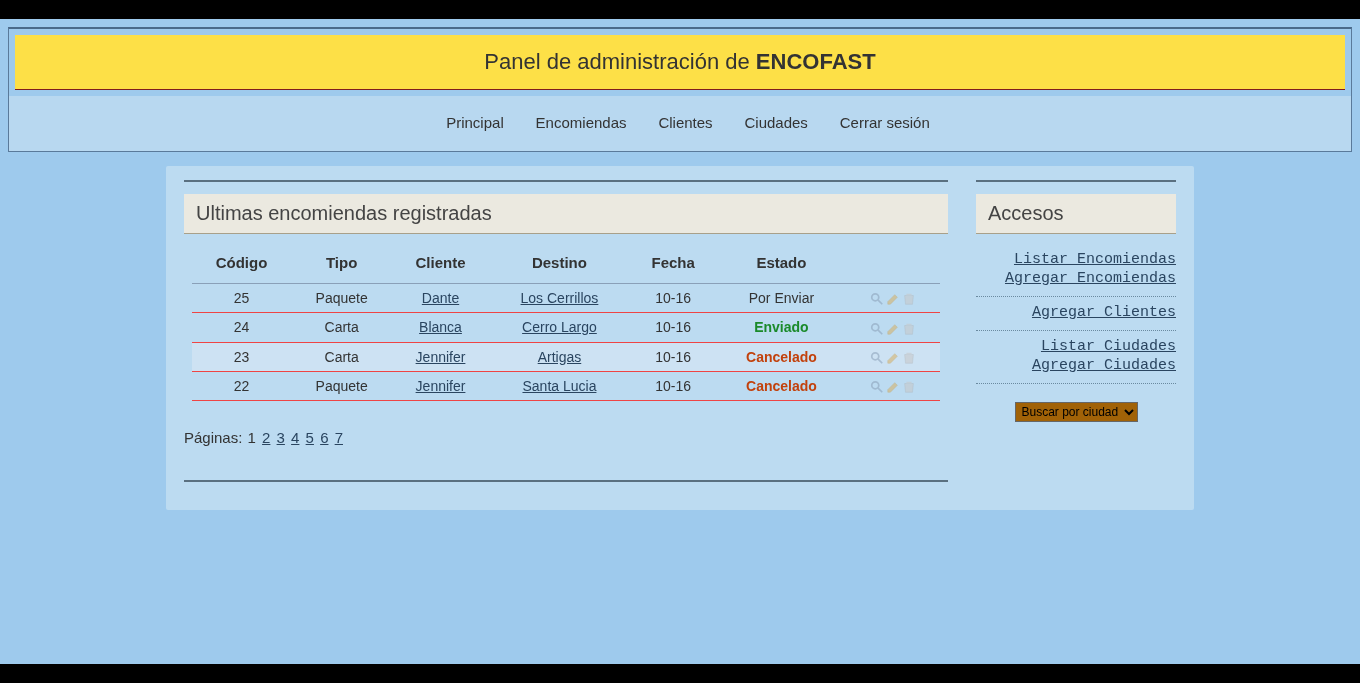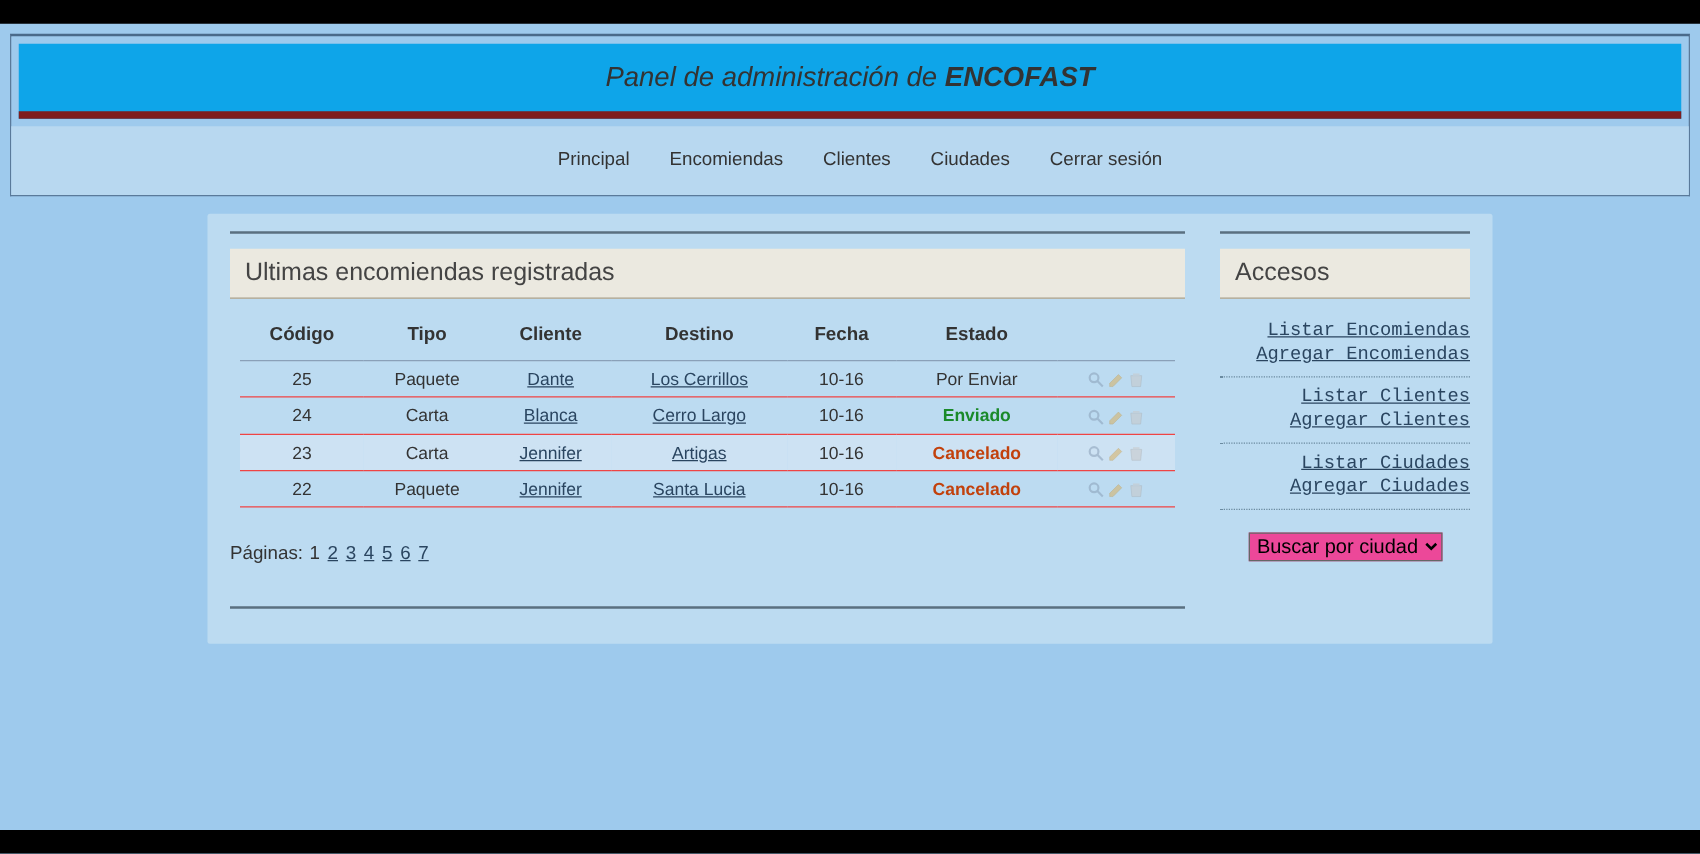--- a/index.html
+++ b/index.html
@@ -2,21 +2,21 @@
 <html><head>
 <meta charset="utf-8">
 <style>
 * { box-sizing: border-box; margin: 0; padding: 0; }
 body { font-family: Verdana, Geneva, sans-serif; background: #9ecaed; font-size: 14px; color: #333; }
 .black-bar { background: #000; height: 19px; width: 100%; }
 .top-bar { background: #000; height: 19px; width: 100%; position: absolute; bottom: 0; left: 0; }
 .page-wrap { position: relative; min-height: 683px; }
 
 .header-panel { margin: 8px 8px 0 8px; border: 1px solid #5a7a9a; border-top: 2px solid #4a6a8a; }
-.title-box { background: #0ea5e9; border-bottom: 6px solid #7f1d1d; padding: 14px 0; text-align: center; margin: 6px; font-style: italic; }
+.title-box { background: #fde047; border-bottom: 1px solid #7f1d1d; padding: 14px 0; text-align: center; margin: 6px; }
 .title-box .t1 { font-size: 22px; color: #333; font-weight: normal; }
 .title-box .t2 { font-size: 22px; color: #333; font-weight: bold; }
 .nav-bar { text-align: center; padding: 18px 0 20px 16px; background: #b8d8f0; }
 .nav-bar a { color: #333; text-decoration: none; font-size: 15px; margin: 0 14px; }
 
 .content-box { background: #bcdbf1; margin: 14px auto 0 auto; width: 1028px; padding: 14px 18px 28px 18px; border-radius: 2px; }
 .content-inner { display: flex; gap: 28px; }
 .col-main { flex: 1; }
 .col-side { width: 200px; }
 
@@ -35,21 +35,21 @@
 .icon-cell { white-space: nowrap; }
 .ico { display: inline-block; width: 14px; height: 14px; vertical-align: middle; margin: 0 1px; opacity: 0.55; }
 
 .pager { margin-top: 28px; font-size: 15px; color: #333; }
 .pager a { color: #2a4560; text-decoration: underline; margin: 0 1px; }
 .pager .cur { color: #333; text-decoration: none; margin: 0 1px; }
 
 .side-list { text-align: right; margin-top: 6px; font-family: Liberation Mono, monospace; }
 .side-list a { display: block; color: #2a4560; text-decoration: underline; font-size: 15px; padding: 1px 0; }
 .side-group { border-bottom: 1px dotted #6a8aa0; padding: 6px 0 8px 0; }
-.side-select { margin: 18px auto 0 auto; display: block; font-size: 16px; padding: 1px 2px; background: #ec4899; border: 1px solid #666; }
+.side-select { margin: 18px auto 0 auto; display: block; font-size: 12px; padding: 1px 2px; background: #a16207; border: 1px solid #666; }
 
 .hr-bot { border: 0; border-top: 2px solid #5a7080; margin-top: 34px; }
 
 .bottom-fill { height: 110px; }
 </style>
 </head>
 <body>
 
 <div class="page-wrap">
   <div class="black-bar"></div>
@@ -164,21 +164,20 @@
 
       <div class="col-side">
         <hr class="hr-top">
         <h2 class="section-title">Accesos</h2>
         <div class="side-list" id="side-list">
             <div class="side-group">
               <a href="#">Listar Encomiendas</a>
               <a href="#">Agregar Encomiendas</a>
             </div>
             <div class="side-group">
-              <a href="#">Listar Clientes</a>
               <a href="#">Agregar Clientes</a>
             </div>
             <div class="side-group">
               <a href="#">Listar Ciudades</a>
               <a href="#">Agregar Ciudades</a>
             </div>
           </div>
         <select class="side-select">
           <option>Buscar por ciudad</option>
         </select>

